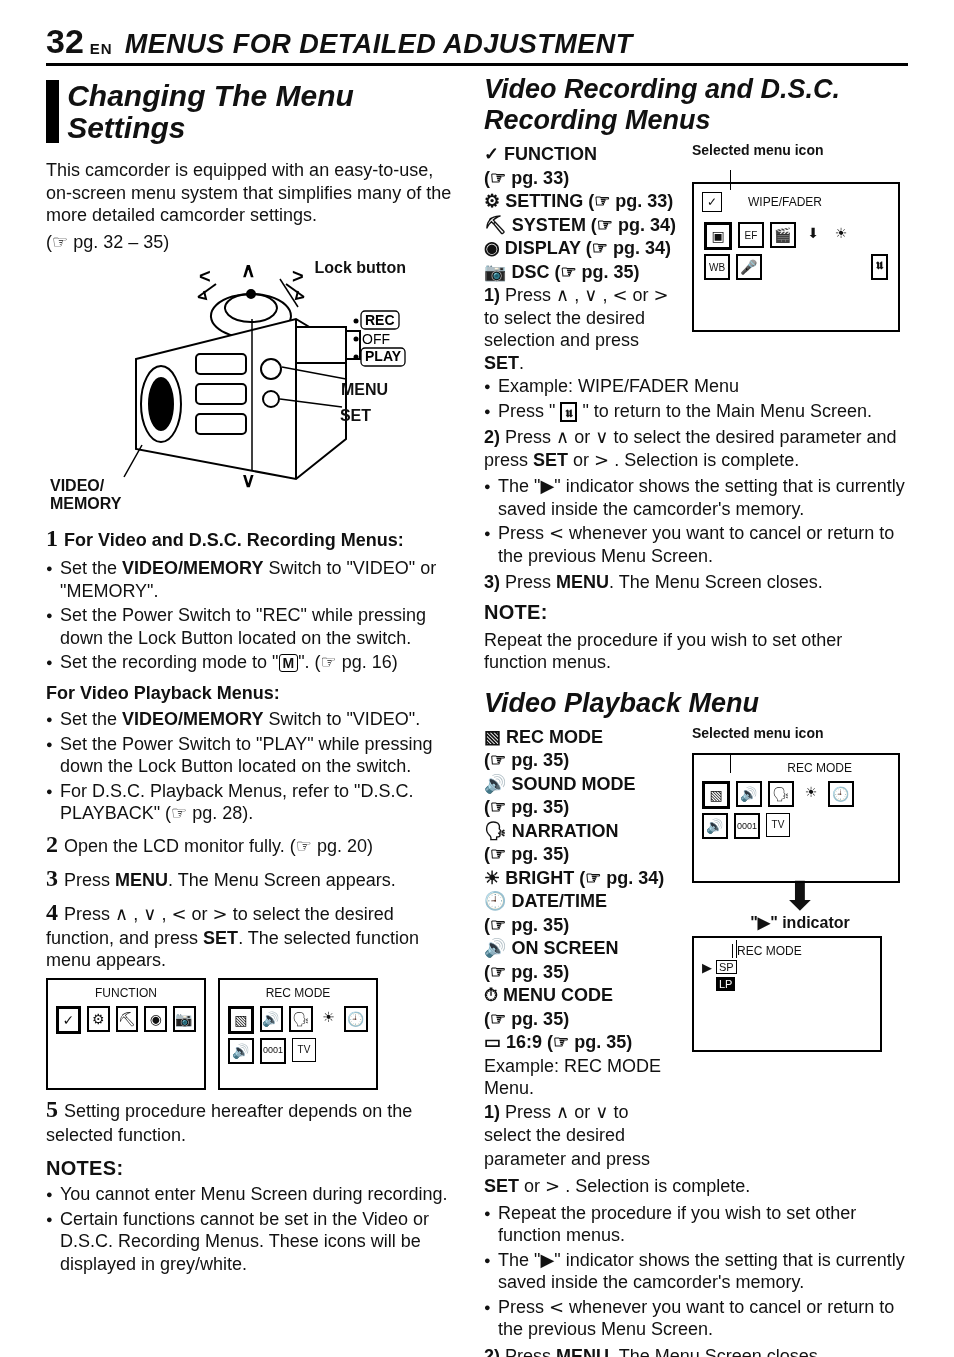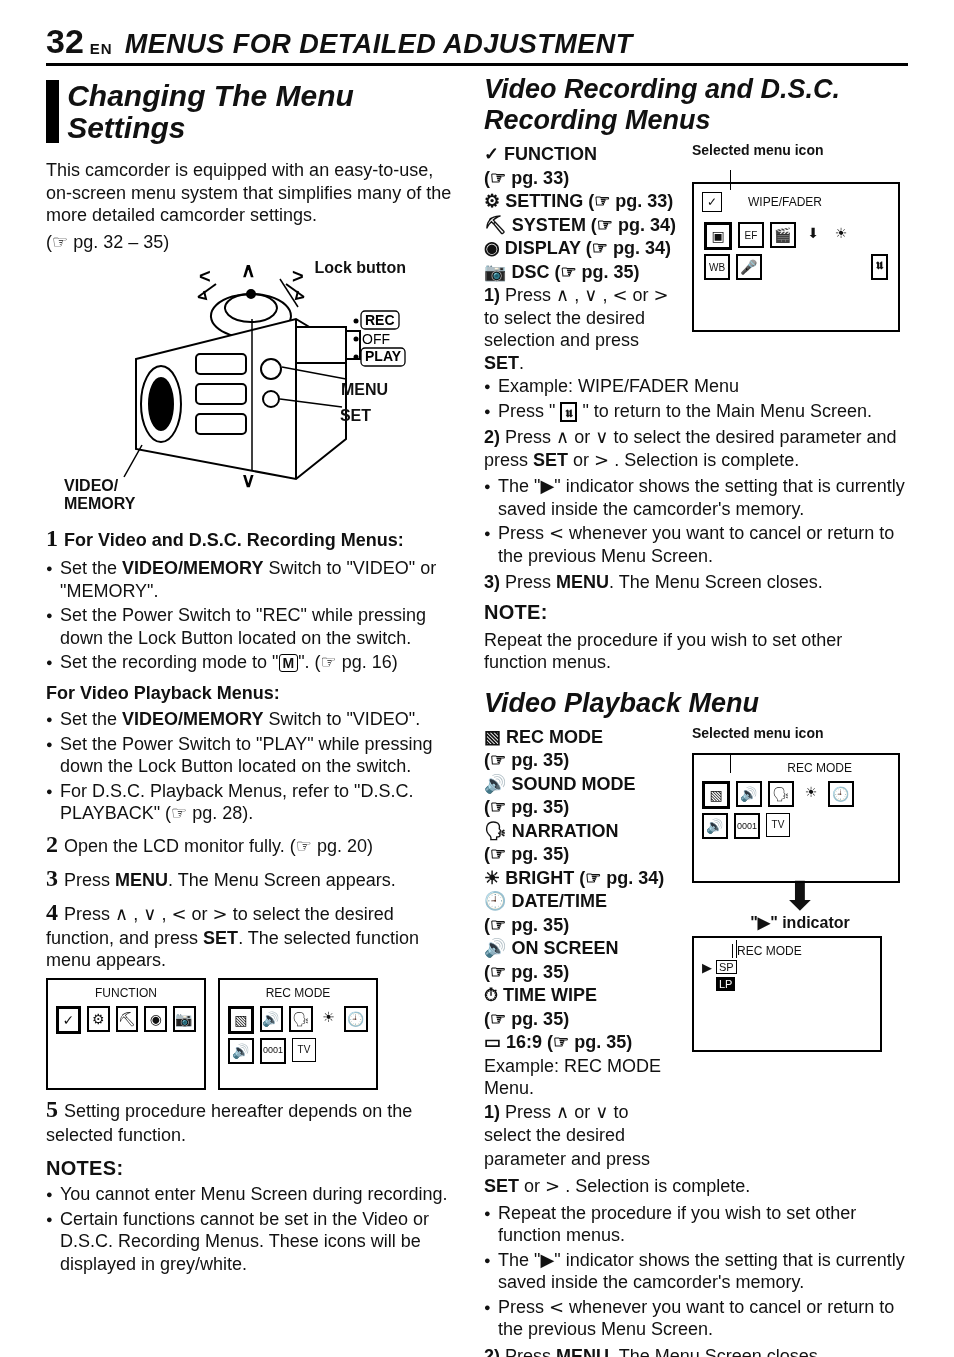--- a/index.html
+++ b/index.html
@@ -131,21 +131,21 @@
             <circle cx="310" cy="80" r="2.5" fill="#000"></circle>
             <text x="316" y="85">OFF</text>
             <circle cx="310" cy="98" r="2.5" fill="#000"></circle>
             <rect x="315" y="89" width="44" height="18" rx="4" fill="none" stroke="#000" stroke-width="1.3"></rect>
             <text x="319" y="102" font-weight="700">PLAY</text>
           </g>
         </svg>
 
         <span class="caption-abs" style="right: 58px; top: 122px;">MENU</span>
         <span class="caption-abs" style="right: 75px; top: 148px;">SET</span>
-        <span class="caption-abs" style="left: 18px; top: 218px; white-space: pre-line;">VIDEO/
+        <span class="caption-abs" style="left: 4px; top: 218px; white-space: pre-line;">VIDEO/
 MEMORY</span>
       </div>
 
       <p class="num-step"><span class="n">1</span><span class="sub-bold">For Video and D.S.C. Recording Menus:</span></p>
       <ul class="bul">
         <li>Set the <b>VIDEO/MEMORY</b> Switch to "VIDEO" or "MEMORY".</li>
         <li>Set the Power Switch to "REC" while pressing down the Lock Button located on the switch.</li>
         <li>Set the recording mode to "<span class="box-outline">M</span>". (☞ pg. 16)</li>
       </ul>
 
@@ -262,21 +262,21 @@
           <p class="pg-ref">(☞ pg. 35)</p>
           <p class="mini-block">🔊 <span>SOUND MODE</span></p>
           <p class="pg-ref">(☞ pg. 35)</p>
           <p class="mini-block">🗣 <span>NARRATION</span></p>
           <p class="pg-ref">(☞ pg. 35)</p>
           <p class="mini-block">☀ <span>BRIGHT (☞ pg. 34)</span></p>
           <p class="mini-block">🕘 <span>DATE/TIME</span></p>
           <p class="pg-ref">(☞ pg. 35)</p>
           <p class="mini-block">🔊 <span>ON SCREEN</span></p>
           <p class="pg-ref">(☞ pg. 35)</p>
-          <p class="mini-block">⏱ <span>TIME WIPE</span></p>
+          <p class="mini-block">⏱ <span>MENU CODE</span></p>
           <p class="pg-ref">(☞ pg. 35)</p>
           <p class="mini-block">▭ <span>16:9 (☞ pg. 35)</span></p>
           <p>Example: REC MODE Menu.</p>
           <p><b>1)</b> Press <span class="ptr">∧</span> or <span class="ptr">∨</span> to</p>
           <p>select the desired</p>
           <p>parameter and press</p>
         </div>
 
         <div style="flex:0 0 216px;">
           <div class="menu-icon-label" style="margin-bottom: 4px;">Selected menu icon</div>

